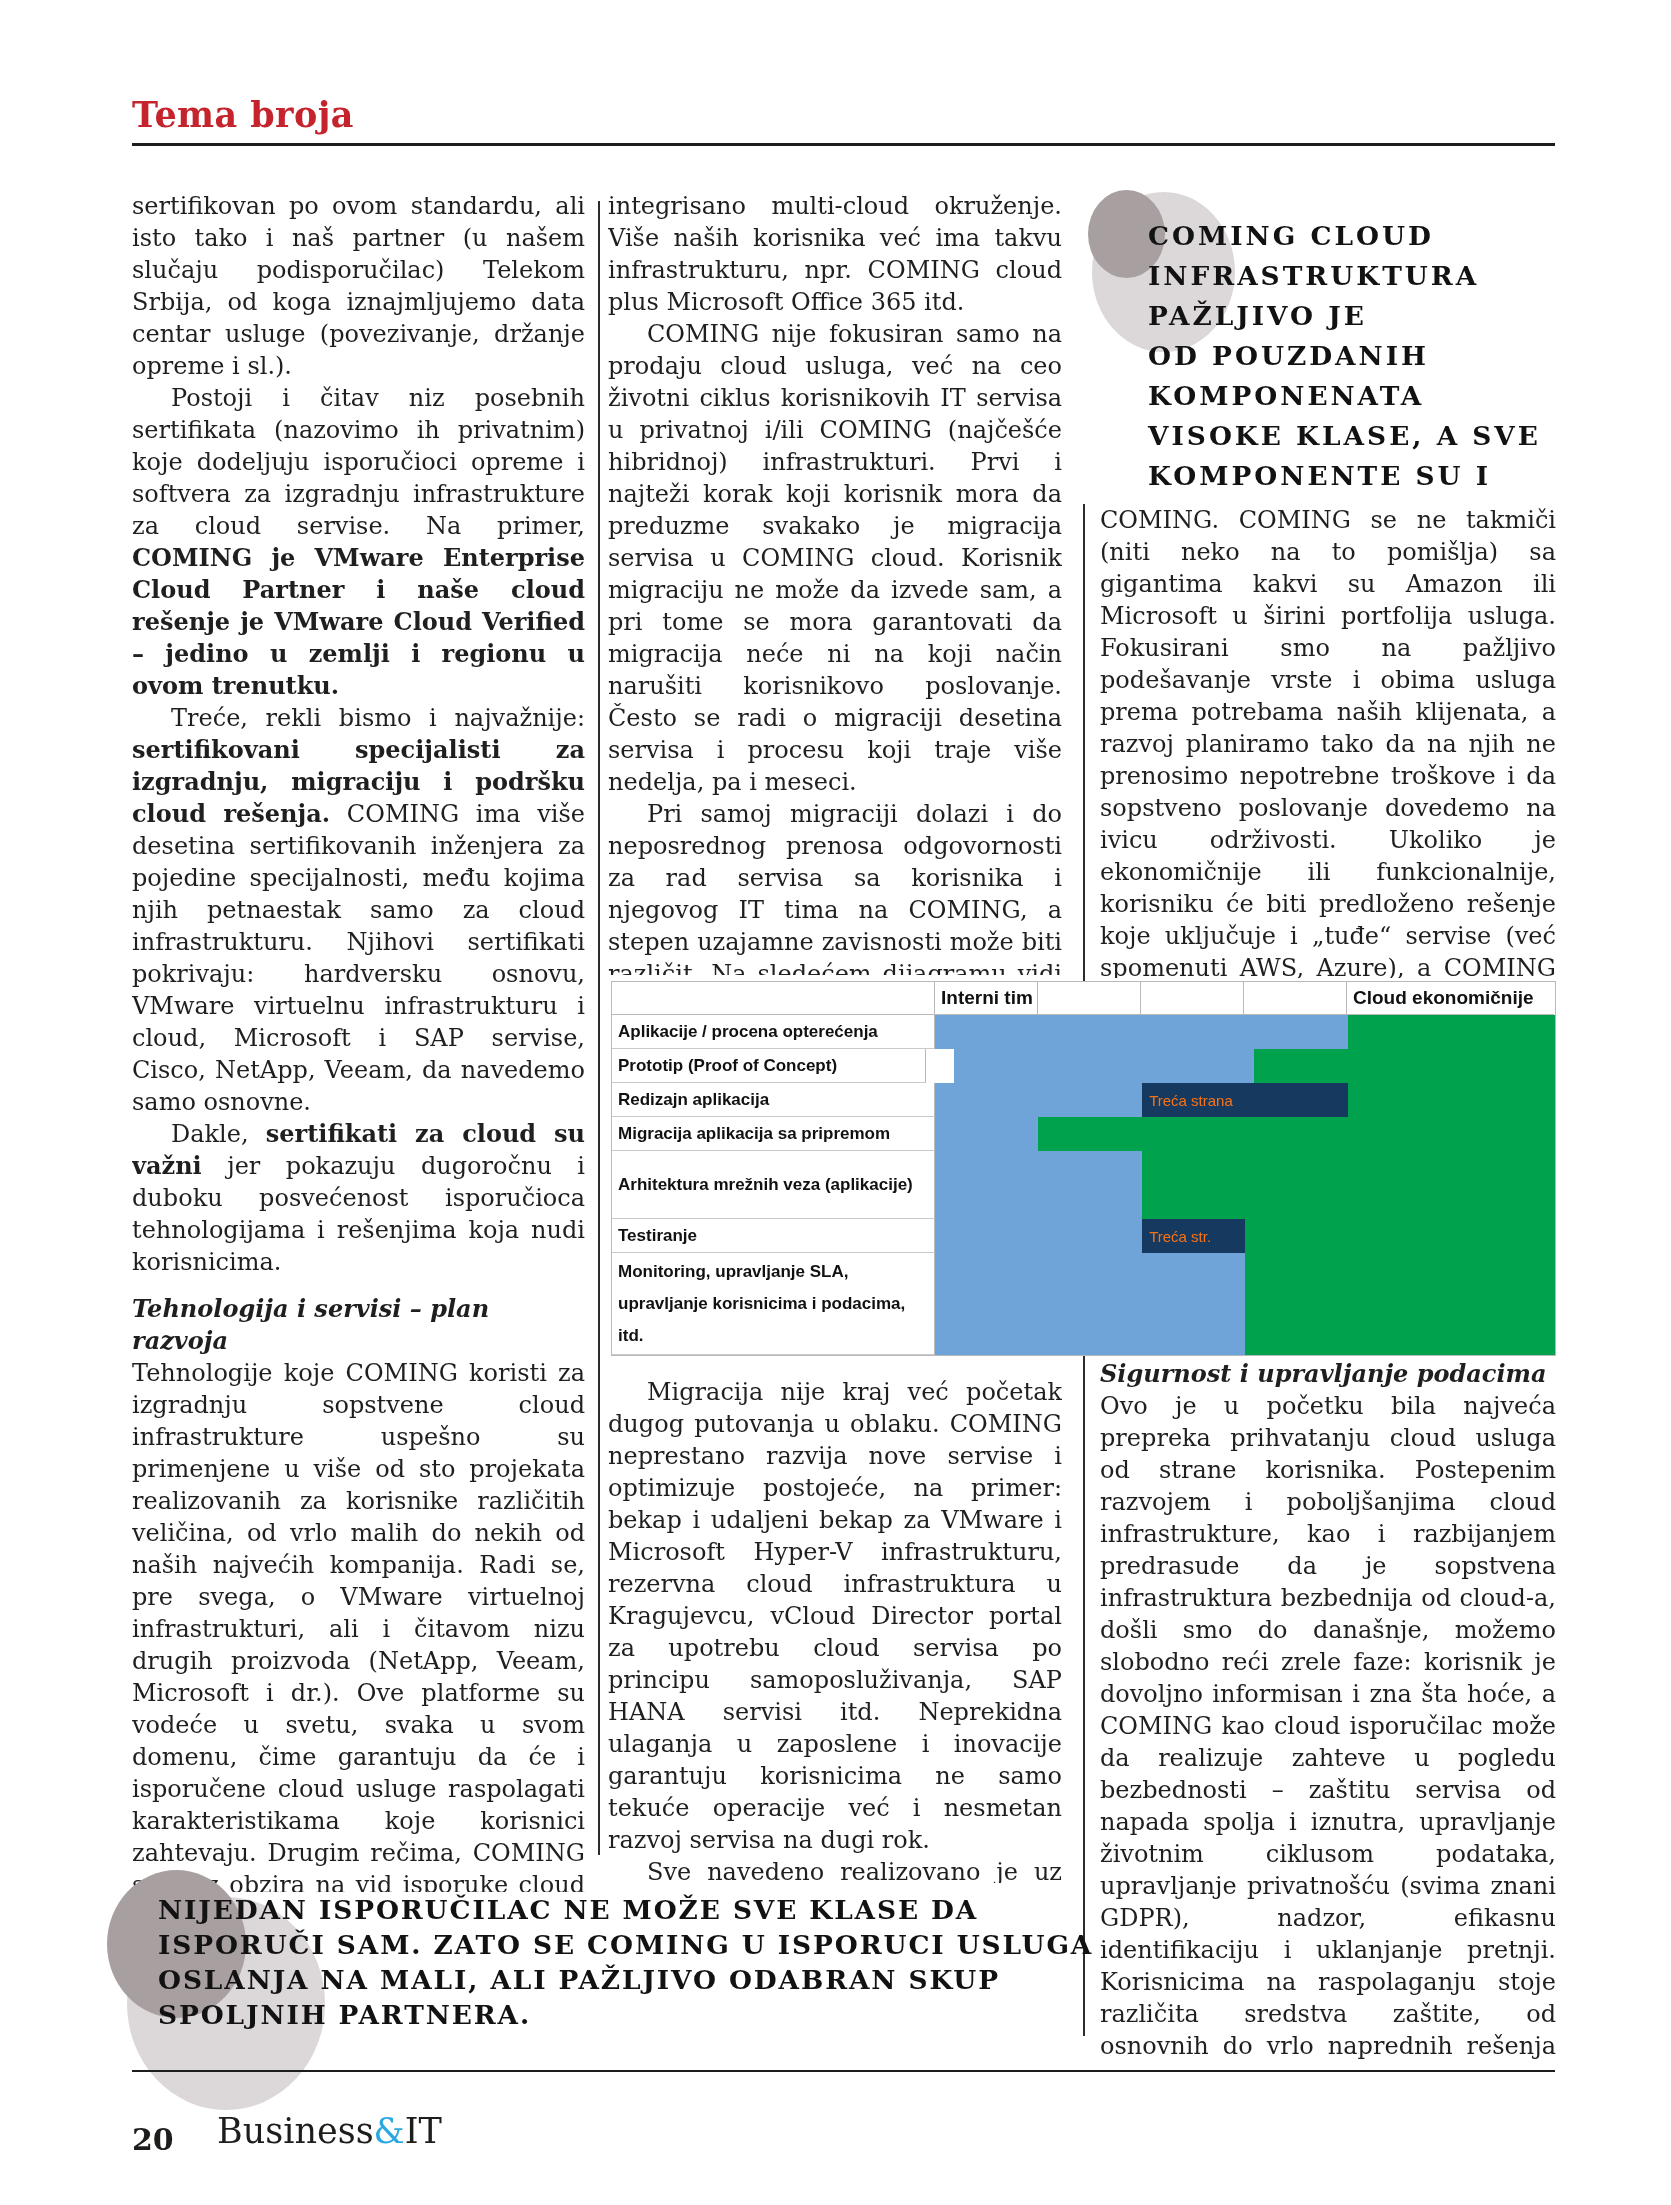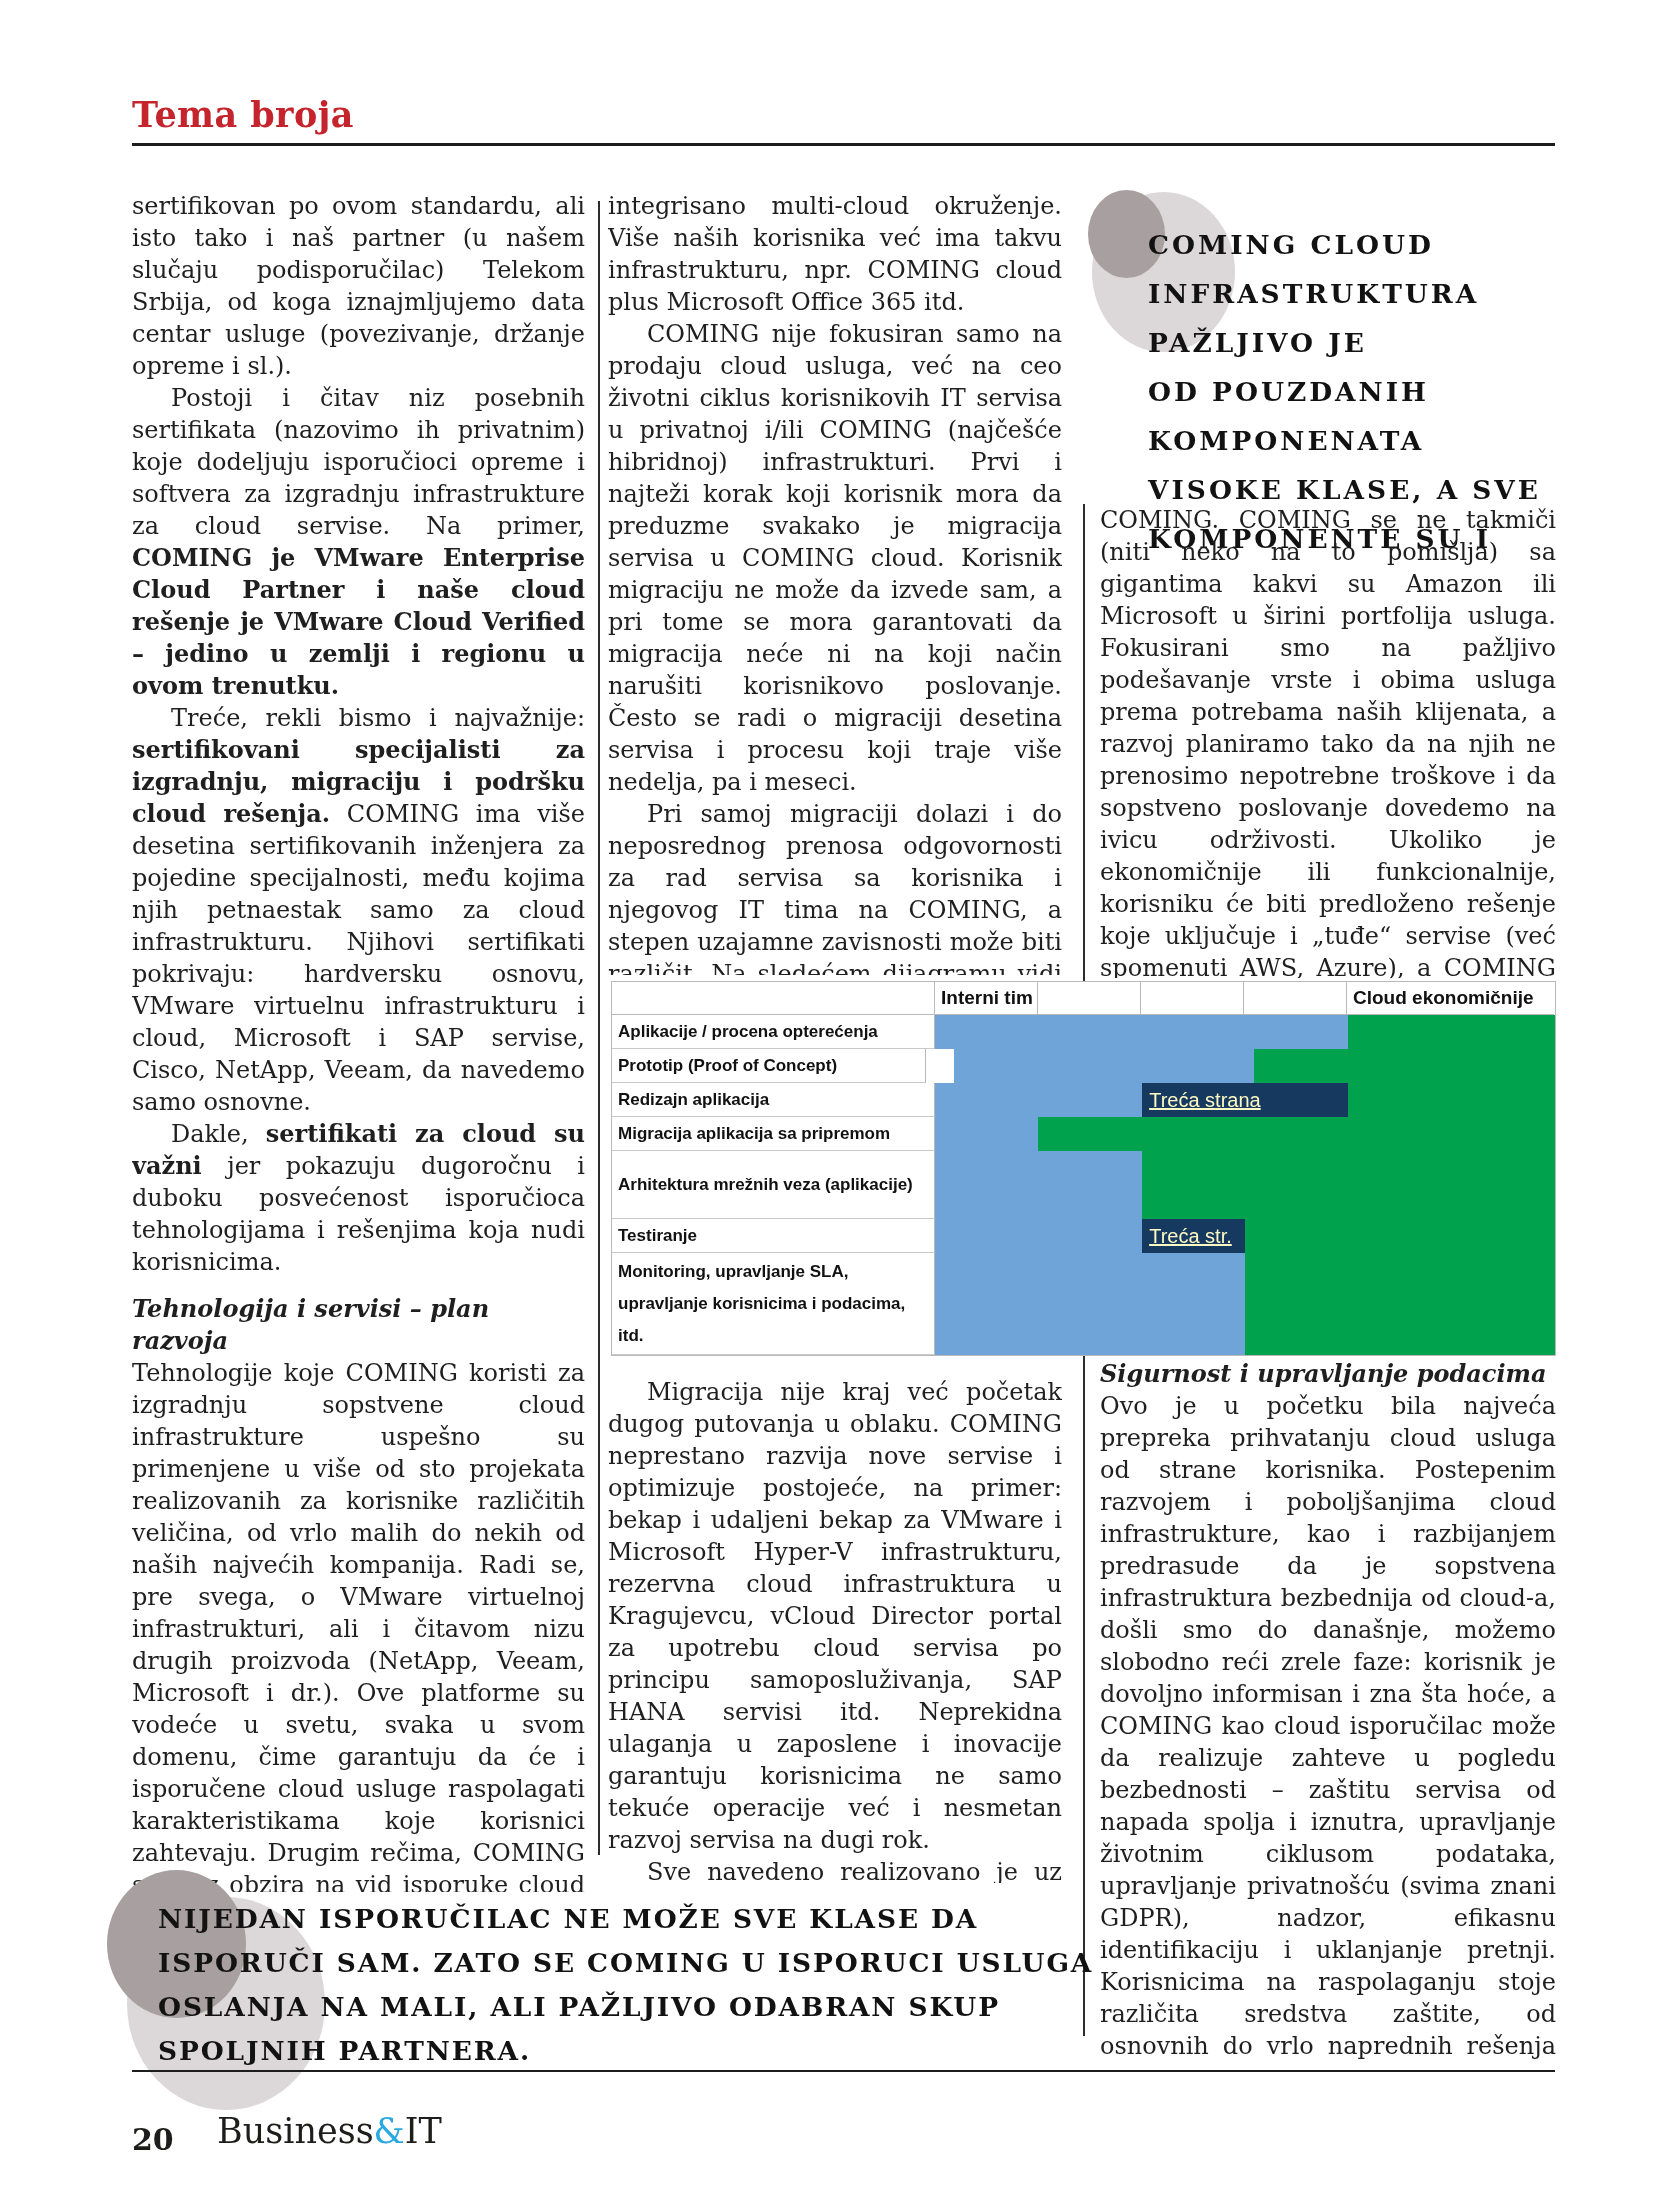--- a/index.html
+++ b/index.html
@@ -32,38 +32,38 @@
   .circ.light{background:#dcd7d8;}
   .circ.dark{background:#a89fa0;}
   #circ-light-top{left:1092px;top:192px;width:143px;height:160px;}
   #circ-dark-top{left:1088px;top:190px;width:77px;height:88px;}
   #circ-light-bot{left:127px;top:1897px;width:198px;height:213px;}
   #circ-dark-bot{left:107px;top:1870px;width:139px;height:148px;}
 
   .pullquote{position:absolute;font-weight:bold;color:#121212;}
   #quote-top{left:1148px;top:216px;width:422px;font-size:26.4px;line-height:40px;letter-spacing:3px;}
   #quote-bottom{left:158px;top:1892px;width:913px;font-size:26.4px;line-height:35px;letter-spacing:1.9px;}
-  .qline{white-space:nowrap;margin-top:9px;}
+  .qline{white-space:nowrap;}
 
   
   #chart{position:absolute;left:611px;top:981px;width:945px;background:#ffffff;z-index:5;
          font-family:"Liberation Sans","DejaVu Sans",sans-serif;color:#111;
          border:1.5px solid #b9b9b9;box-sizing:border-box;}
   .c-header{display:flex;height:33px;box-sizing:border-box;}
   .c-hlabel{width:323px;box-sizing:border-box;border-right:1.5px solid #b9b9b9;border-bottom:1.5px solid #b9b9b9;}
   .c-hcell{box-sizing:border-box;border-right:1.5px solid #b9b9b9;border-bottom:1.5px solid #b9b9b9;
            display:flex;align-items:center;padding-left:6px;font-weight:bold;font-size:19px;white-space:nowrap;}
   .c-hcell:last-child{border-right:none;}
   .c-row{display:flex;}
   .r-label{width:323px;box-sizing:border-box;border-right:1.5px solid #b9b9b9;border-bottom:1.5px solid #c9c9c9;
            display:flex;align-items:center;padding:0 1.5px 0 6px;font-weight:bold;font-size:17px;line-height:32px;}
   .r-bars{position:relative;width:620px;}
   .seg{position:absolute;top:0;bottom:0;}
   .seg.third{display:flex;align-items:center;padding-left:7.5px;box-sizing:border-box;
-             color:#fef9c3;font-size:20px;font-weight:400;white-space:nowrap;text-decoration:underline;}
+             color:#f97316;font-size:15px;font-weight:400;white-space:nowrap;}
 
   .footer-rule{position:absolute;left:132px;top:2070px;width:1423px;height:2.3px;background:#1d1d1b;}
   .page-number{position:absolute;left:132px;top:2122px;font-size:30px;font-weight:bold;color:#1d1d1b;}
   .brand{position:absolute;left:217px;top:2111px;font-size:35px;color:#1d1d1b;}
   .brand .amp{color:#2aa9e0;}
 </style>
 </head>
 <body>
 
 <div class="page">

